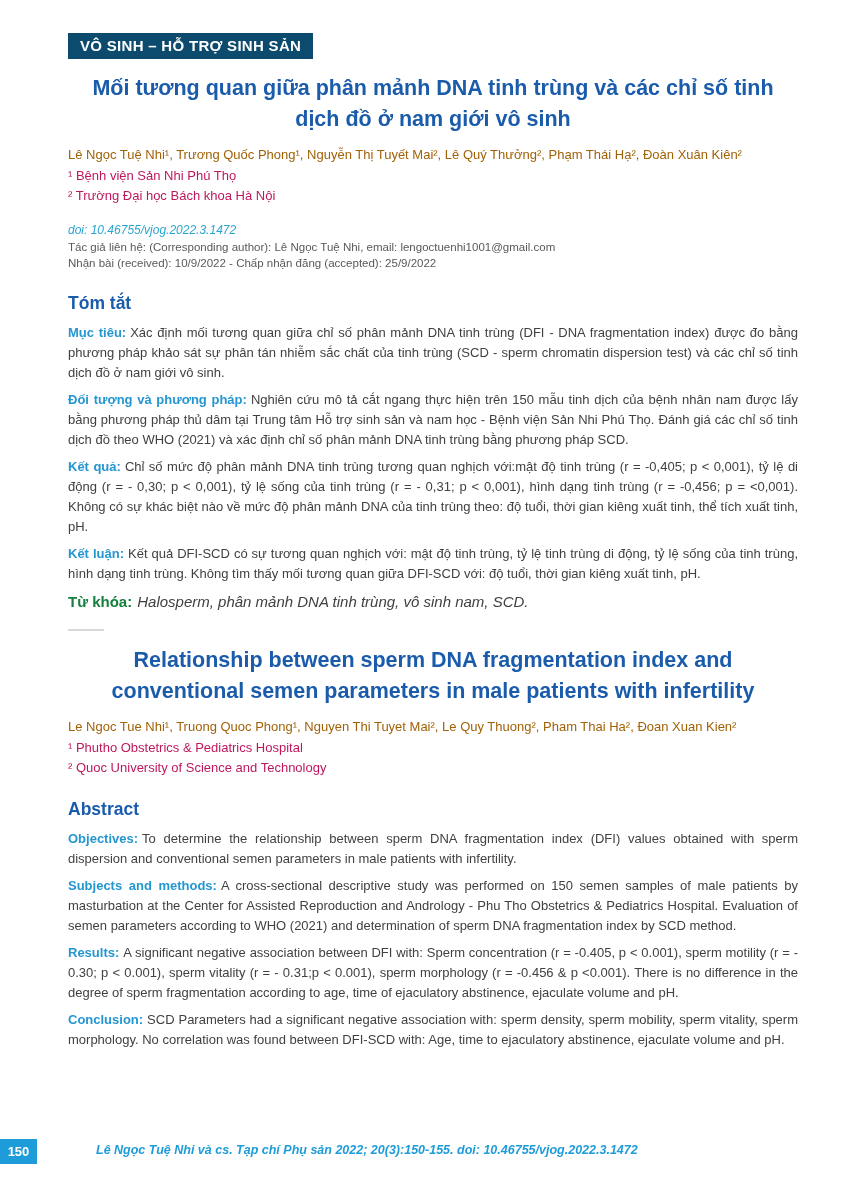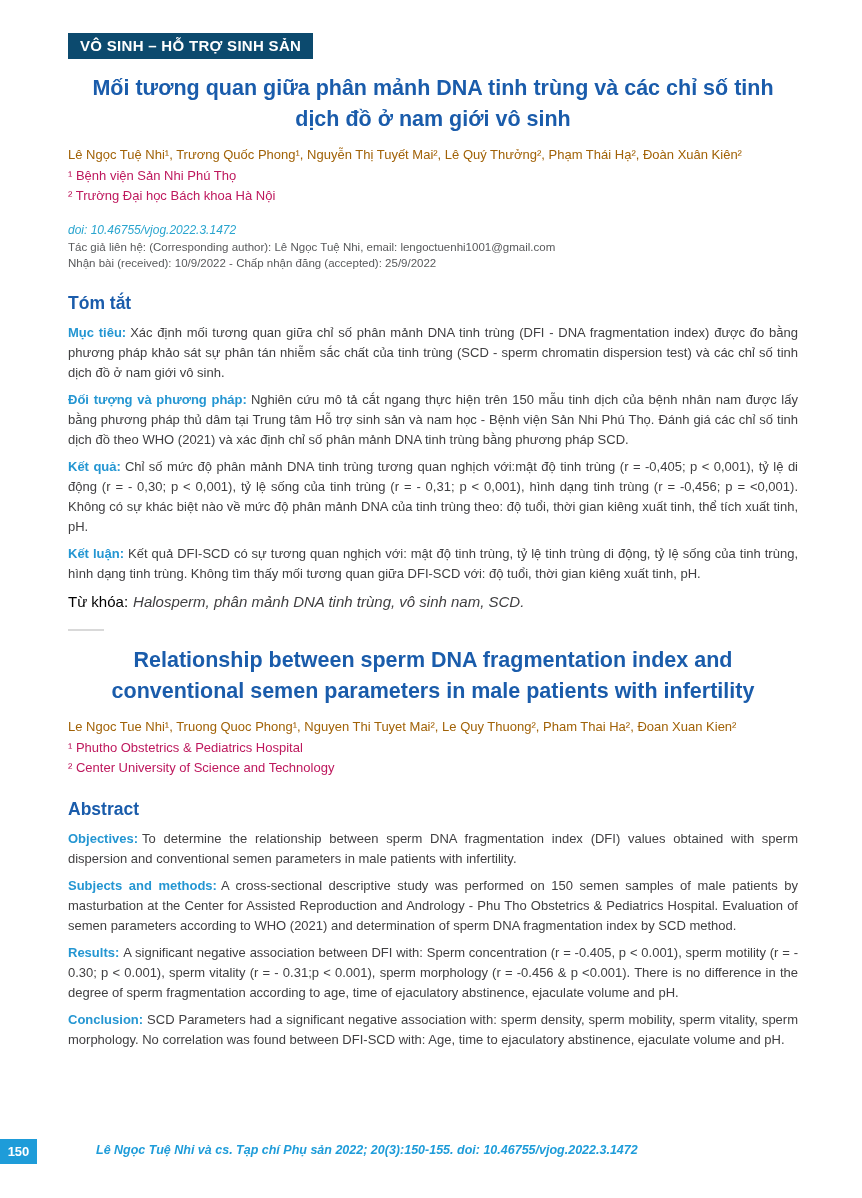--- a/index.html
+++ b/index.html
@@ -37,21 +37,21 @@
   }
   .abs-p{
     color:#414042;font-size:13px;line-height:20px;
     text-align:justify;margin:0 0 7px 0;
   }
   .abs-label{color:#2496d2;font-weight:bold;margin-right:4px;}
   .kw-line{
     font-size:15px;font-style:italic;color:#414042;line-height:22px;
     margin:4px 0 0 0;
   }
-  .kw-label{color:#000000;font-weight:normal;font-style:normal;margin-right:5px;}
+  .kw-label{color:#15803d;font-weight:bold;font-style:normal;margin-right:5px;}
 
   .divider{width:36px;height:2px;background:#d9d9d9;margin:16px 0 6px 0;}
 
   .footer{position:absolute;left:0;top:1139px;width:862px;height:25px;}
   .page-num{
     position:absolute;left:0;top:0;width:37px;height:25px;
     background:#1e9cd9;color:#ffffff;font-size:13px;font-weight:bold;
     display:flex;align-items:center;justify-content:center;
   }
   .citation{
@@ -97,21 +97,21 @@
     <p class="kw-line">
       <span class="kw-label">Từ khóa:</span><span>Halosperm, phân mảnh DNA tinh trùng, vô sinh nam, SCD.</span>
     </p>
 
     <div class="divider"></div>
 
     <div class="en-title">Relationship between sperm DNA fragmentation index and conventional semen parameters in male patients with infertility</div>
 
     <div class="authors">Le Ngoc Tue Nhi¹, Truong Quoc Phong¹, Nguyen Thi Tuyet Mai², Le Quy Thuong², Pham Thai Ha², Đoan Xuan Kien²</div>
     <p class="affil">¹ Phutho Obstetrics &amp; Pediatrics Hospital</p>
-    <p class="affil">² Center University of Science and Technology</p>
+    <p class="affil">² Quoc University of Science and Technology</p>
 
     <div class="section-heading">Abstract</div>
 
     <p class="abs-p">
       <span class="abs-label">Objectives:</span><span>To determine the relationship between sperm DNA fragmentation index (DFI) values obtained with sperm dispersion and conventional semen parameters in male patients with infertility.</span>
     </p>
     <p class="abs-p">
       <span class="abs-label">Subjects and methods:</span><span>A cross-sectional descriptive study was performed on 150 semen samples of male patients by masturbation at the Center for Assisted Reproduction and Andrology - Phu Tho Obstetrics &amp; Pediatrics Hospital. Evaluation of semen parameters according to WHO (2021) and determination of sperm DNA fragmentation index by SCD method.</span>
     </p>
     <p class="abs-p">

